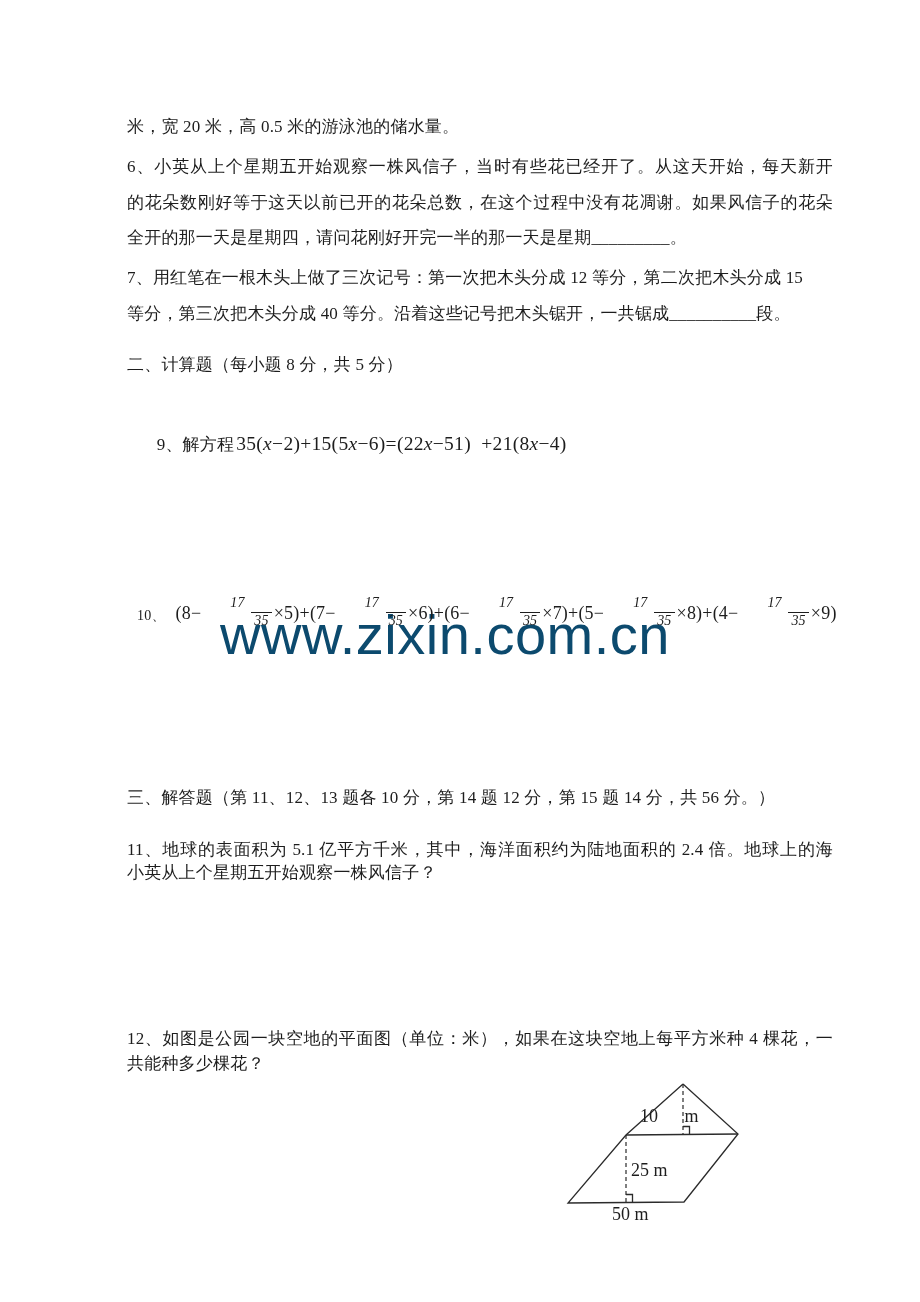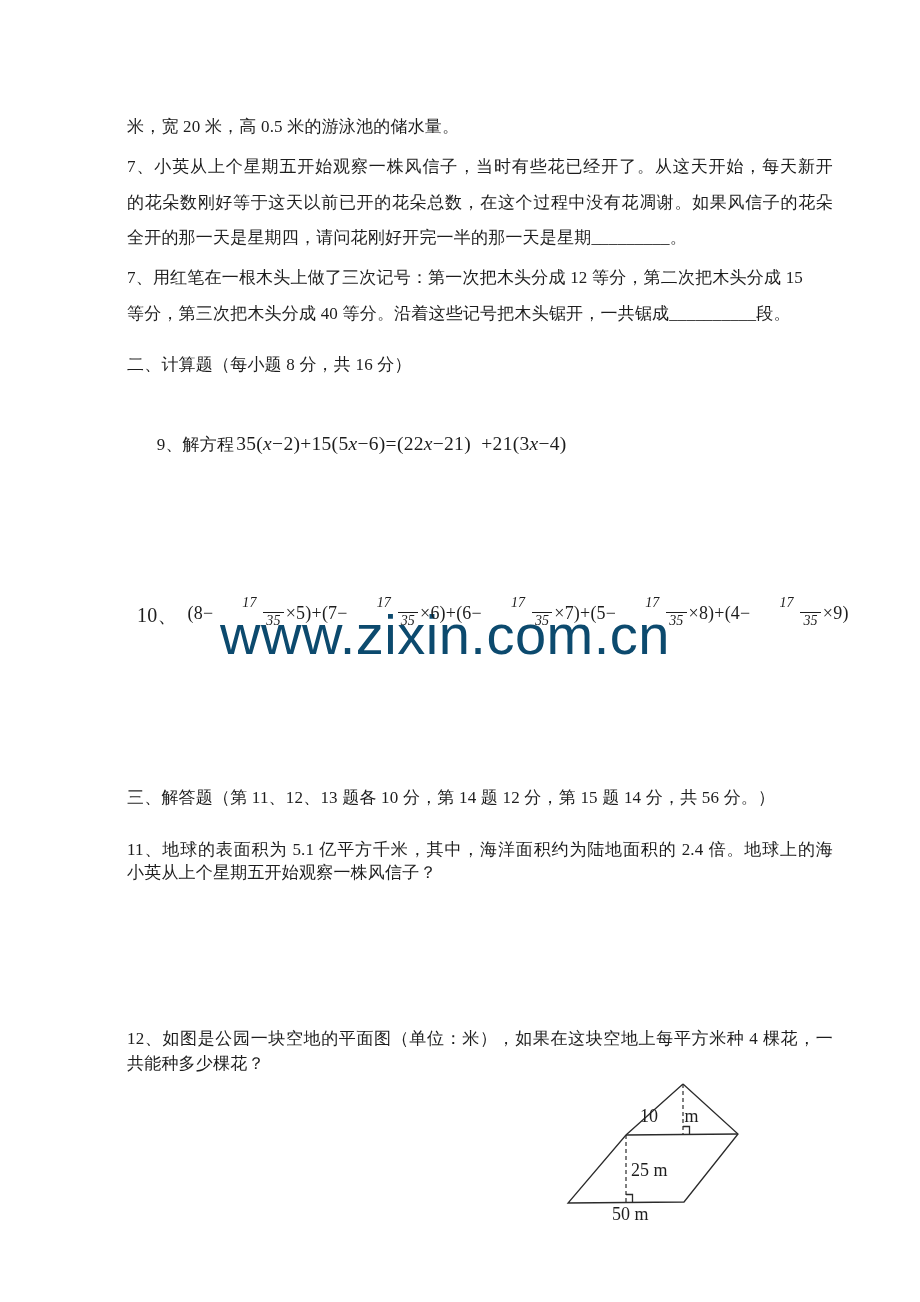--- a/index.html
+++ b/index.html
@@ -23,21 +23,21 @@
     letter-spacing:0.5px;user-select:none;z-index:0;
   }
   .content-layer{position:relative;z-index:1;}
   .math{font-size:19.5px;letter-spacing:0.3px;}
   .it{font-style:italic;}
   .q9line{left:130px;}
   .q9line .math{margin-left:2px;}
   .q10row{
     left:137px;top:589px;height:52px;display:flex;align-items:center;
   }
-  .q10row .lbl{font-size:20px;margin-right:10px;}
+  .q10row .lbl{font-size:14px;margin-right:10px;}
   .q10row .math{font-size:18px;letter-spacing:0.2px;}
   .frac{
     display:inline-block;vertical-align:middle;text-align:center;
     font-size:14px;line-height:1.15;margin:0 2px;
     position:relative;top:-3px;font-style:italic;
   }
   .fnum{display:block;padding:0 3px;}
   .fden{display:block;border-top:1.3px solid #1d1d1d;padding:0 3px;margin-left:48px;}
   .diagram{position:absolute;left:548px;top:1070px;}
   .diagram text{
@@ -54,31 +54,31 @@
 <body>
 
 <div class="page">
 
   <div class="watermark" style="color: #0c4a6e;">www.zixin.com.cn</div>
 
   <div class="content-layer">
 
     <div class="line" style="top:116px">米，宽 20 米，高 0.5 米的游泳池的储水量。</div>
 
-    <div class="line just" style="top:156px">7、小英从上个星期五开始观察一株风信子，当时有些花已经开了。从这天开始，每天新开</div>
+    <div class="line just" style="top:156px">6、小英从上个星期五开始观察一株风信子，当时有些花已经开了。从这天开始，每天新开</div>
     <div class="line just" style="top:192px">的花朵数刚好等于这天以前已开的花朵总数，在这个过程中没有花凋谢。如果风信子的花朵</div>
     <div class="line" style="top:227px">全开的那一天是星期四，请问花刚好开完一半的那一天是星期_________。</div>
 
     <div class="line" style="top:267px">7、用红笔在一根木头上做了三次记号：第一次把木头分成 12 等分，第二次把木头分成 15</div>
     <div class="line" style="top:303px">等分，第三次把木头分成 40 等分。沿着这些记号把木头锯开，一共锯成__________段。</div>
 
-    <div class="line" style="top:354px">二、计算题（每小题 8 分，共 16 分）</div>
+    <div class="line" style="top:354px">二、计算题（每小题 8 分，共 5 分）</div>
 
     <div class="line q9line" style="top:412px">
-      <span>9、解方程</span><span class="math"><span>35(</span><span class="it">x</span><span>−2)+15(5</span><span class="it">x</span><span>−6)=(22</span><span class="it">x</span><span>−21)  +21(3</span><span class="it">x</span><span>−4)</span></span>
+      <span>9、解方程</span><span class="math"><span>35(</span><span class="it">x</span><span>−2)+15(5</span><span class="it">x</span><span>−6)=(22</span><span class="it">x</span><span>−51)  +21(8</span><span class="it">x</span><span>−4)</span></span>
     </div>
 
     <div class="line q10row">
       <span class="lbl">10、</span>
       <span class="math"><span class="term"><span>(8−</span><span class="frac"><span class="fnum">17</span><span class="fden">35</span></span><span>×5)</span></span><span class="plus">+</span><span class="term"><span>(7−</span><span class="frac"><span class="fnum">17</span><span class="fden">35</span></span><span>×6)</span></span><span class="plus">+</span><span class="term"><span>(6−</span><span class="frac"><span class="fnum">17</span><span class="fden">35</span></span><span>×7)</span></span><span class="plus">+</span><span class="term"><span>(5−</span><span class="frac"><span class="fnum">17</span><span class="fden">35</span></span><span>×8)</span></span><span class="plus">+</span><span class="term"><span>(4−</span><span class="frac"><span class="fnum">17</span><span class="fden">35</span></span><span>×9)</span></span></span>
     </div>
 
     <div class="line" style="top:787px">三、解答题（第 11、12、13 题各 10 分，第 14 题 12 分，第 15 题 14 分，共 56 分。）</div>
 
     <div class="line just" style="top:839px">11、地球的表面积为 5.1 亿平方千米，其中，海洋面积约为陆地面积的 2.4 倍。地球上的海</div>

